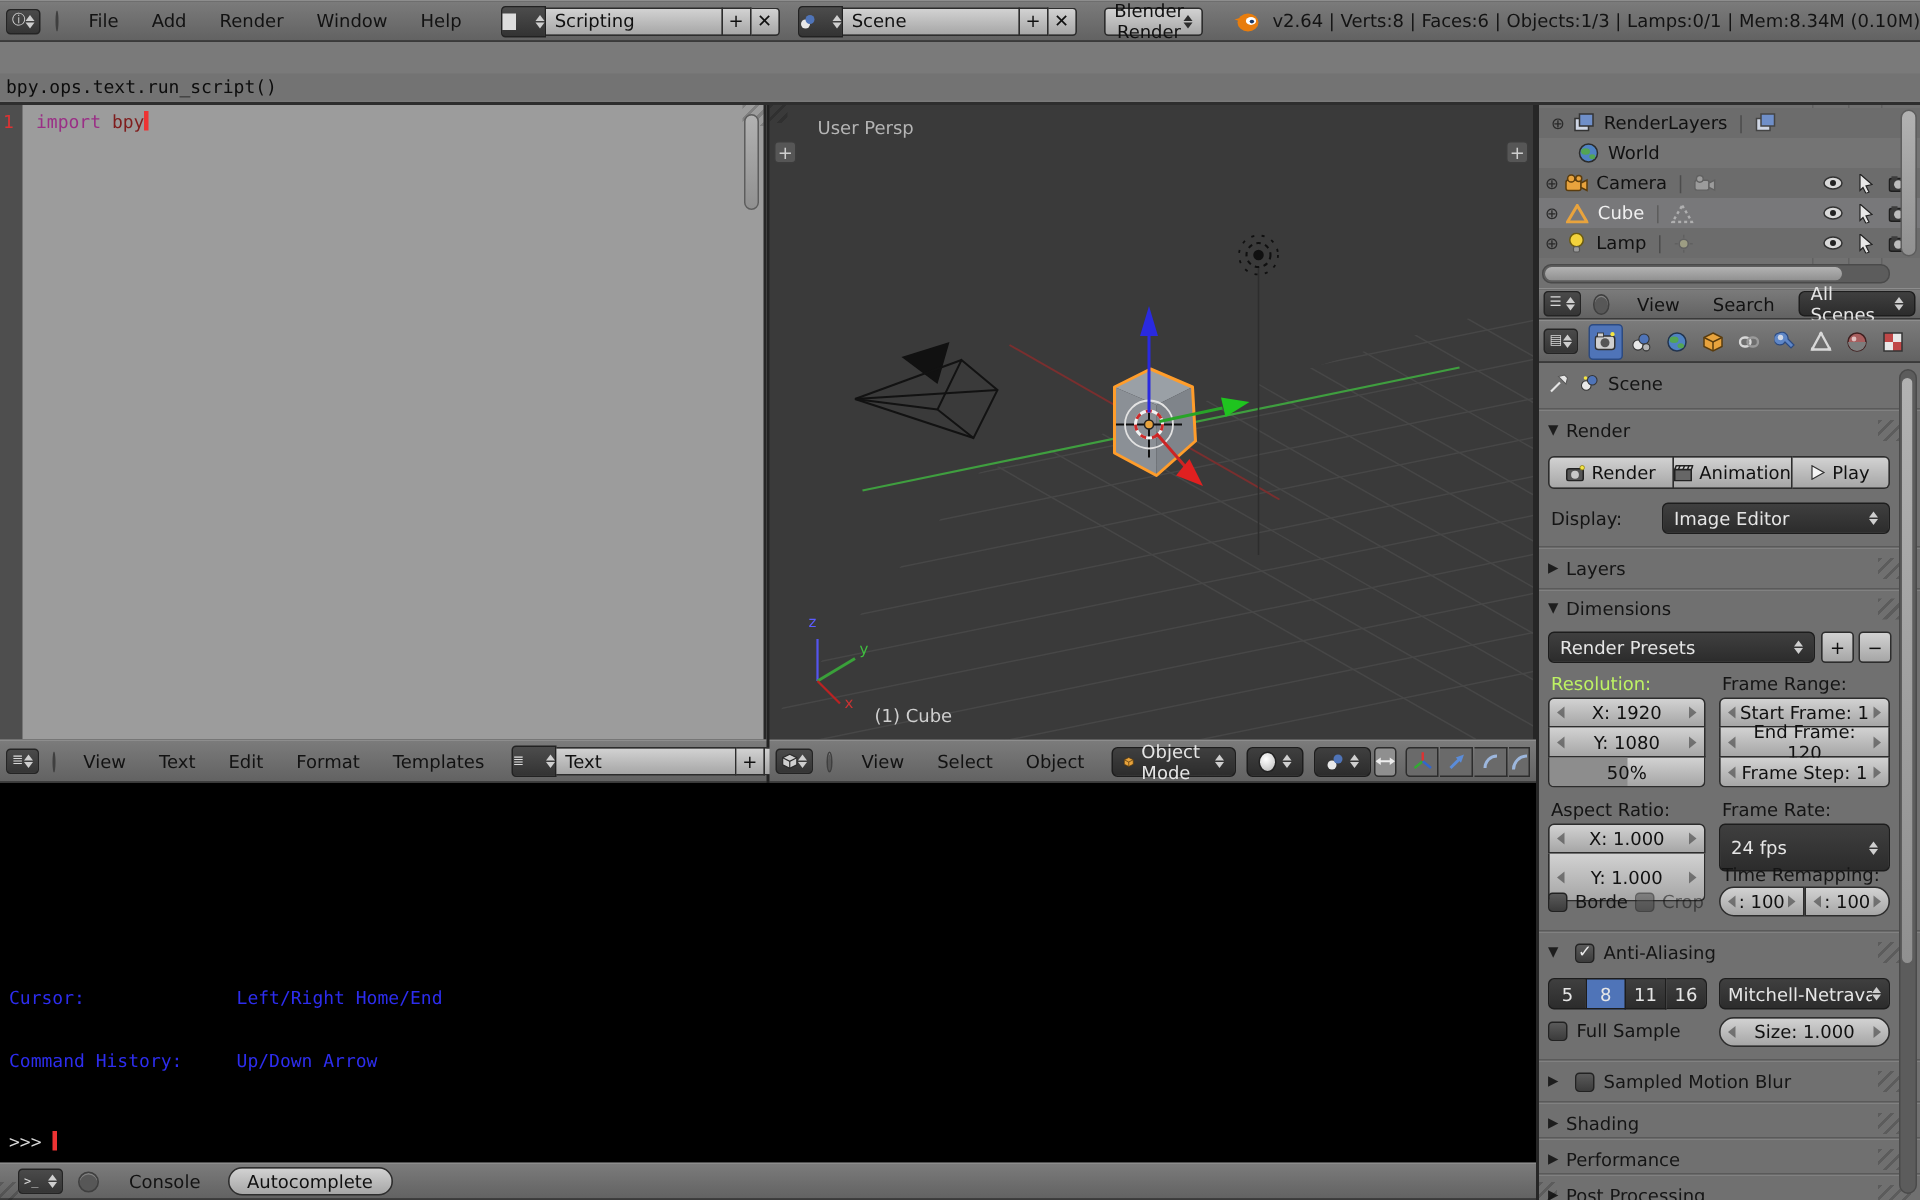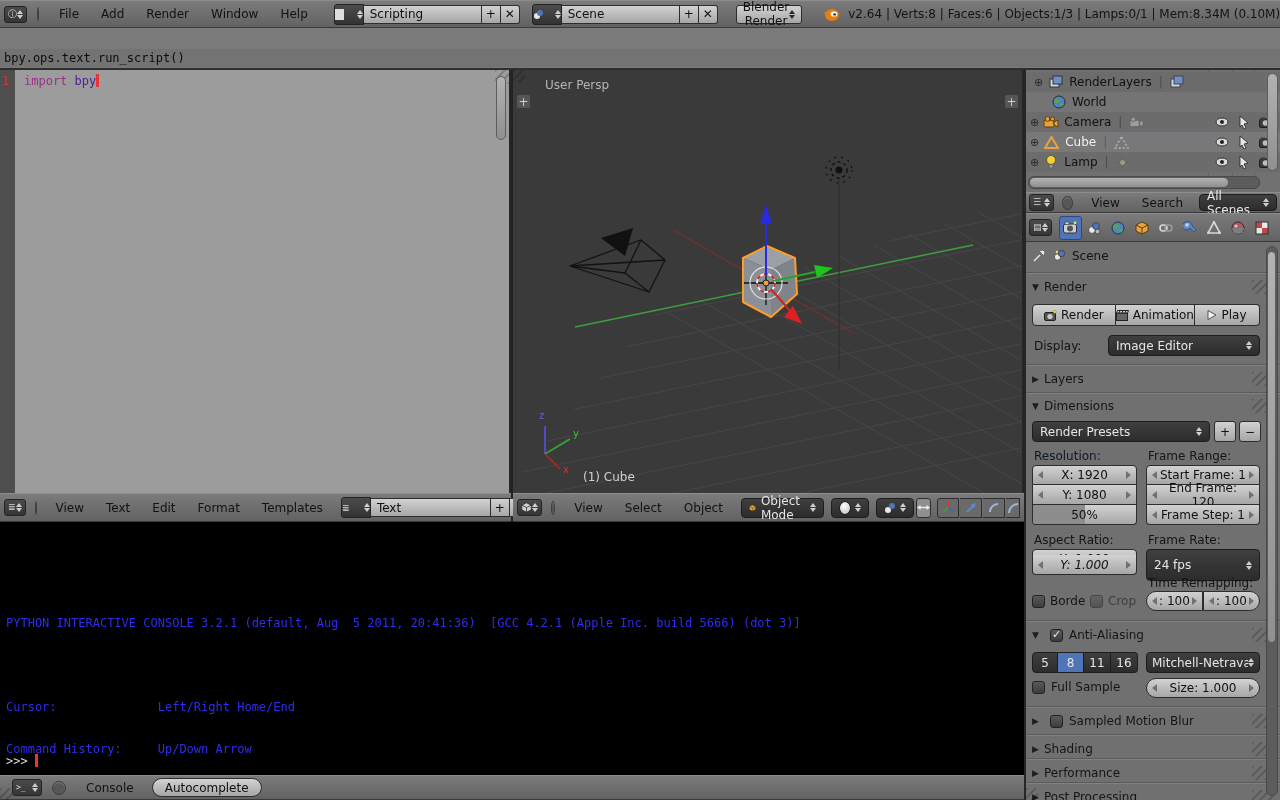--- a/index.html
+++ b/index.html
@@ -130,21 +130,21 @@
     <div style="color:#131313;margin-left:6px;white-space:nowrap;">v2.64 | Verts:8 | Faces:6 | Objects:1/3 | Lamps:0/1 | Mem:8.34M (0.10M) | Cube</div>
   </div>
 
   <div class="abs" style="left:0;top:28px;width:1280px;height:42px;background:#7a7a7a;border-bottom:2px solid #2e2e2e;box-sizing:border-box;">
     <div class="abs mono" style="left:0;top:21px;width:1280px;height:18px;background:#737373;color:#0c0c0c;padding-left:4px;line-height:18px;">bpy.ops.text.run_script()</div>
   </div>
 
   <div class="abs" style="left:0;top:70px;width:511px;height:423px;background:#9c9c9c;border-right:2px solid #262626;box-sizing:border-box;">
     <div class="abs" style="left:0;top:0;width:15px;height:423px;background:#4e4e4e;"></div>
     <div class="abs mono" style="left:2px;top:4px;color:#d33;">1</div>
-    <div class="abs mono" style="left:24px;top:4px;white-space:pre;"><span style="color:#9a2f86;">import</span><span style="color:#4c1d95;"> bpy</span><span class="cursor"></span></div>
+    <div class="abs mono" style="left:24px;top:4px;white-space:pre;"><span style="color:#9a2f86;">import</span><span style="color:#7f1d1d;"> bpy</span><span class="cursor"></span></div>
     <div class="abs stripes" style="right:0;top:0;width:14px;height:14px;"></div>
     <div class="abs scroll-thumb" style="right:3px;top:6px;width:10px;height:64px;"></div>
   </div>
 
   <div class="abs" style="left:513px;top:70px;width:511px;height:423px;background:#3a3a3a;border-right:2px solid #262626;box-sizing:border-box;overflow:hidden;">
     <svg width="511" height="423" viewBox="0 0 511 423">
       <defs>
         <clipPath id="gridclip">
             <polygon points="0,423 0,412 140,245 511,128 511,423"></polygon>
           </clipPath>
@@ -537,21 +537,21 @@
     <div class="abs dd" style="left:6px;top:179px;width:178px;height:21px;">
       <span>Render Presets</span>
       <span class="ud">
           <i class="u"></i>
           <i class="d"></i>
         </span>
     </div>
     <div class="abs fld btn" style="left:188px;top:179px;width:22px;height:21px;border-radius:3px;">+</div>
     <div class="abs fld btn" style="left:213px;top:179px;width:22px;height:21px;border-radius:3px;">−</div>
 
-    <div class="abs" style="left:8px;top:207px;color:#0f172a;">Resolution:</div>
+    <div class="abs" style="left:8px;top:207px;color:#bef264;">Resolution:</div>
     <div class="abs" style="left:122px;top:207px;color:#141414;">Frame Range:</div>
 
     <div class="abs fld numf" style="left:6px;top:223px;width:105px;height:20px;border-radius:4px 4px 0 0;">
       <span class="la"></span>
         <span class="val">X: 1920</span>
         <span class="ra"></span>
     </div>
     <div class="abs fld numf" style="left:6px;top:243px;width:105px;height:20px;border-top:none;">
       <span class="la"></span>
         <span class="val">Y: 1080</span>
@@ -579,21 +579,21 @@
     </div>
 
     <div class="abs" style="left:8px;top:291px;color:#141414;">Aspect Ratio:</div>
     <div class="abs" style="left:122px;top:291px;color:#141414;">Frame Rate:</div>
 
     <div class="abs fld numf" style="left:6px;top:307px;width:105px;height:20px;border-radius:4px 4px 0 0;">
       <span class="la"></span>
         <span class="val">X: 1.000</span>
         <span class="ra"></span>
     </div>
-    <div class="abs fld numf" style="left:6px;top:313px;width:105px;height:20px;border-top:none;border-radius:0 0 4px 4px;font-style:italic;">
+    <div class="abs fld numf" style="left:6px;top:327px;width:105px;height:32px;border-top:none;border-radius:0 0 4px 4px;">
       <span class="la"></span>
         <span class="val">Y: 1.000</span>
         <span class="ra"></span>
     </div>
 
     <div class="abs dd" style="left:120px;top:307px;width:114px;height:32px;">
       <span>24 fps</span>
       <span class="ud">
           <i class="u"></i>
           <i class="d"></i>
@@ -814,21 +814,20 @@
       <div class="fld btn" style="width:14px;height:20px;border-left:none;border-radius:0;background:#6a6a6a;overflow:hidden;">
         <svg width="12" height="12" viewBox="0 0 12 12">
             <path d="M2 11 A9 9 0 0 1 11 2" fill="none" stroke="#9db7dd" stroke-width="2"></path>
           </svg>
       </div>
     </div>
   </div>
 
   <div class="abs mono" style="left:0;top:522px;width:1024px;height:253px;background:#000;overflow:hidden;">
     <div class="abs" style="left:6px;top:66px;line-height:14px;white-space:pre;color:#2d2dee;">
-      <div>PYTHON INTERACTIVE CONSOLE 3.2.1 (default, Aug  5 2011, 20:41:36)  [GCC 4.2.1 (Apple Inc. build 5666) (dot 3)]</div>
       <div style="height:14px;"></div>
       <div>Cursor:              Left/Right Home/End</div>
       <div>Command History:     Up/Down Arrow</div>
       
       
       
       
       
       
       

